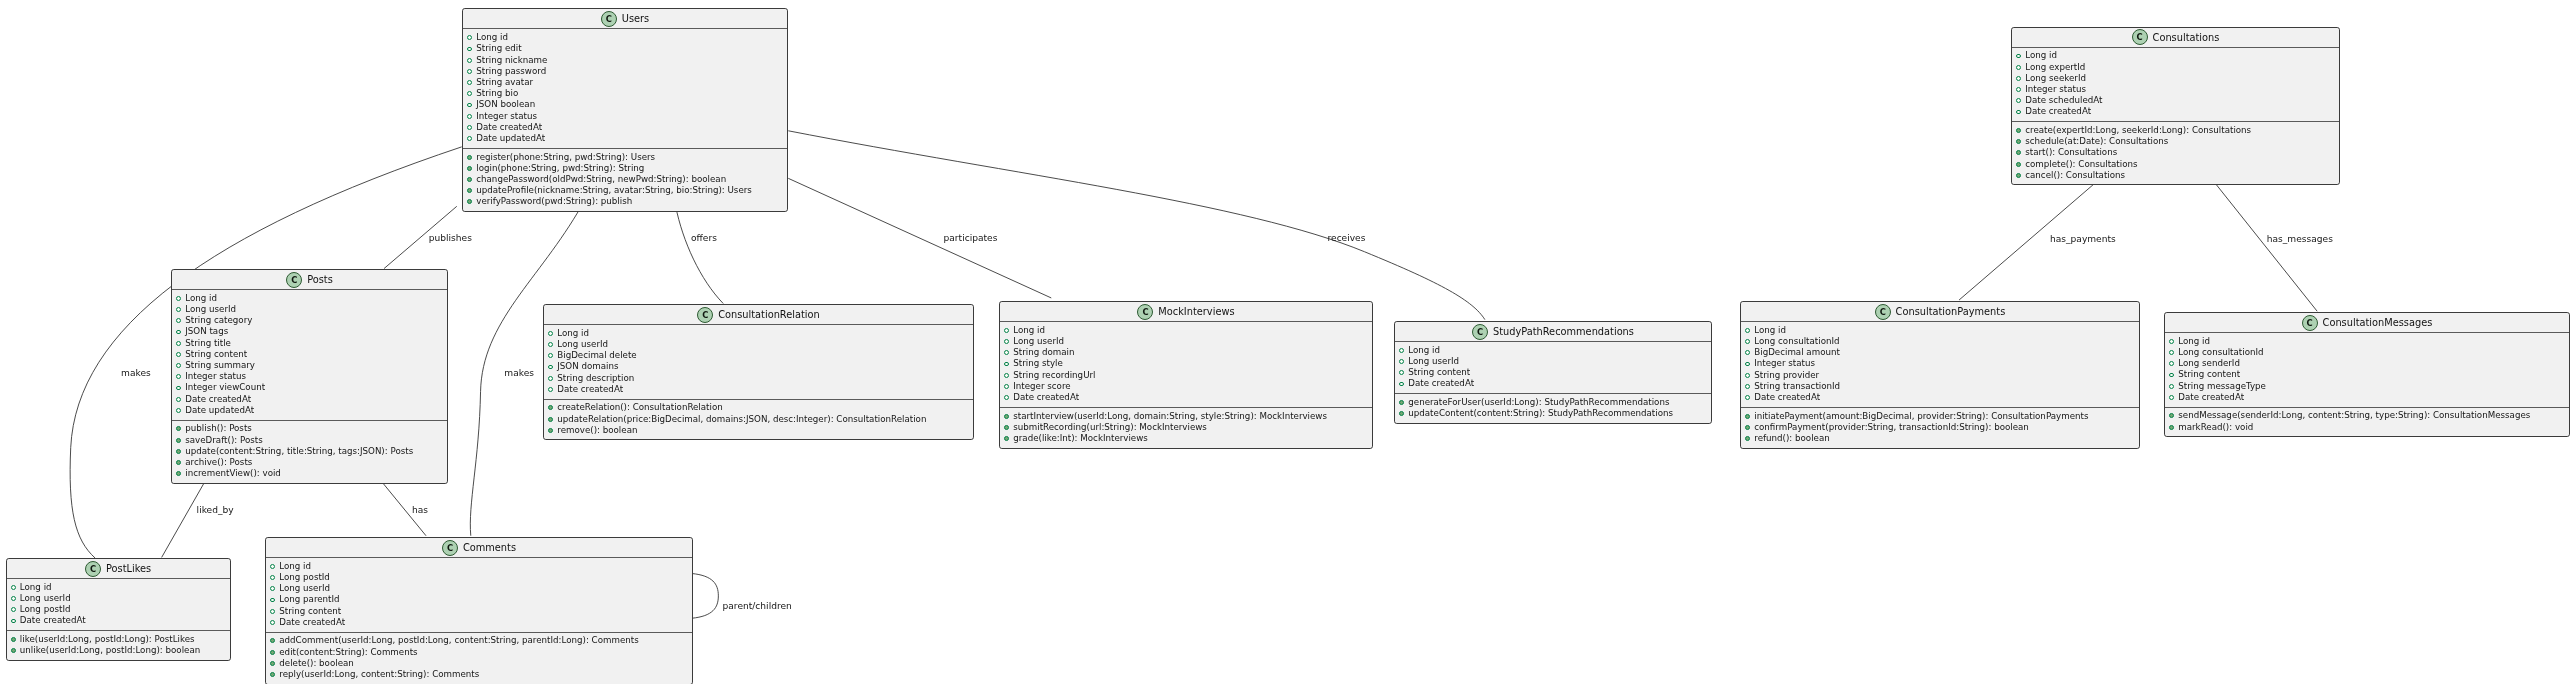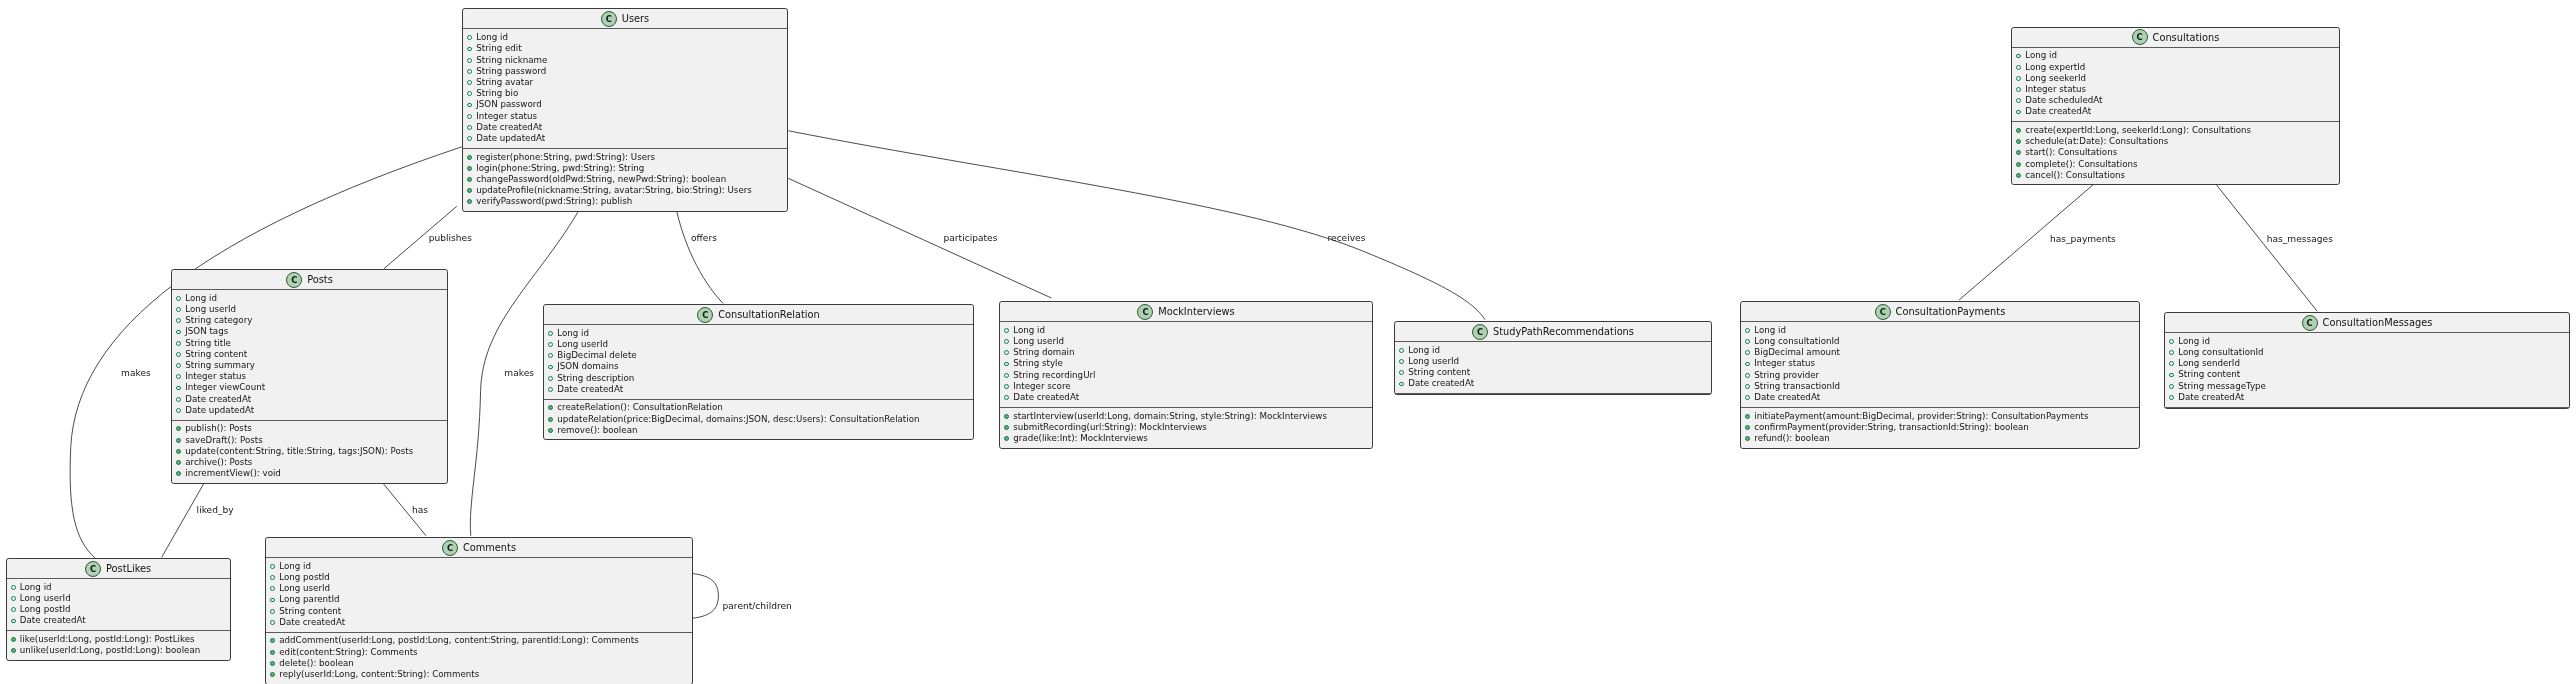--- a/index.html
+++ b/index.html
@@ -92,21 +92,21 @@
           <li>
             <span class="micon field"></span>
             <span>String avatar</span>
           </li>
           <li>
             <span class="micon field"></span>
             <span>String bio</span>
           </li>
           <li>
             <span class="micon field"></span>
-            <span>JSON password</span>
+            <span>JSON boolean</span>
           </li>
           <li>
             <span class="micon field"></span>
             <span>Integer status</span>
           </li>
           <li>
             <span class="micon field"></span>
             <span>Date createdAt</span>
           </li>
           <li>
@@ -244,21 +244,21 @@
             <span>Date createdAt</span>
           </li>
         </ul>
     <ul class="members methods">
           <li>
             <span class="micon method"></span>
             <span>createRelation(): ConsultationRelation</span>
           </li>
           <li>
             <span class="micon method"></span>
-            <span>updateRelation(price:BigDecimal, domains:JSON, desc:Users): ConsultationRelation</span>
+            <span>updateRelation(price:BigDecimal, domains:JSON, desc:Integer): ConsultationRelation</span>
           </li>
           <li>
             <span class="micon method"></span>
             <span>remove(): boolean</span>
           </li>
         </ul>
   </div>
 
   <div class="class-box" style="left: 999px; top: 301px; width: 374px;">
     <div class="class-title">
@@ -327,20 +327,30 @@
           </li>
           <li>
             <span class="micon field"></span>
             <span>String content</span>
           </li>
           <li>
             <span class="micon field"></span>
             <span>Date createdAt</span>
           </li>
         </ul>
+    <ul class="members methods">
+          <li>
+            <span class="micon method"></span>
+            <span>generateForUser(userId:Long): StudyPathRecommendations</span>
+          </li>
+          <li>
+            <span class="micon method"></span>
+            <span>updateContent(content:String): StudyPathRecommendations</span>
+          </li>
+        </ul>
   </div>
 
   <div class="class-box" style="left: 2011px; top: 26.6px; width: 329px;">
     <div class="class-title">
       <span class="circle">C</span>
       <span class="cname">Consultations</span>
     </div>
     <ul class="members fields">
           <li>
             <span class="micon field"></span>
@@ -464,20 +474,30 @@
             <span class="micon field"></span>
             <span>String content</span>
           </li>
           <li>
             <span class="micon field"></span>
             <span>String messageType</span>
           </li>
           <li>
             <span class="micon field"></span>
             <span>Date createdAt</span>
+          </li>
+        </ul>
+    <ul class="members methods">
+          <li>
+            <span class="micon method"></span>
+            <span>sendMessage(senderId:Long, content:String, type:String): ConsultationMessages</span>
+          </li>
+          <li>
+            <span class="micon method"></span>
+            <span>markRead(): void</span>
           </li>
         </ul>
   </div>
 
   <div class="class-box" style="left: 5.6px; top: 558px; width: 225px;">
     <div class="class-title">
       <span class="circle">C</span>
       <span class="cname">PostLikes</span>
     </div>
     <ul class="members fields">

